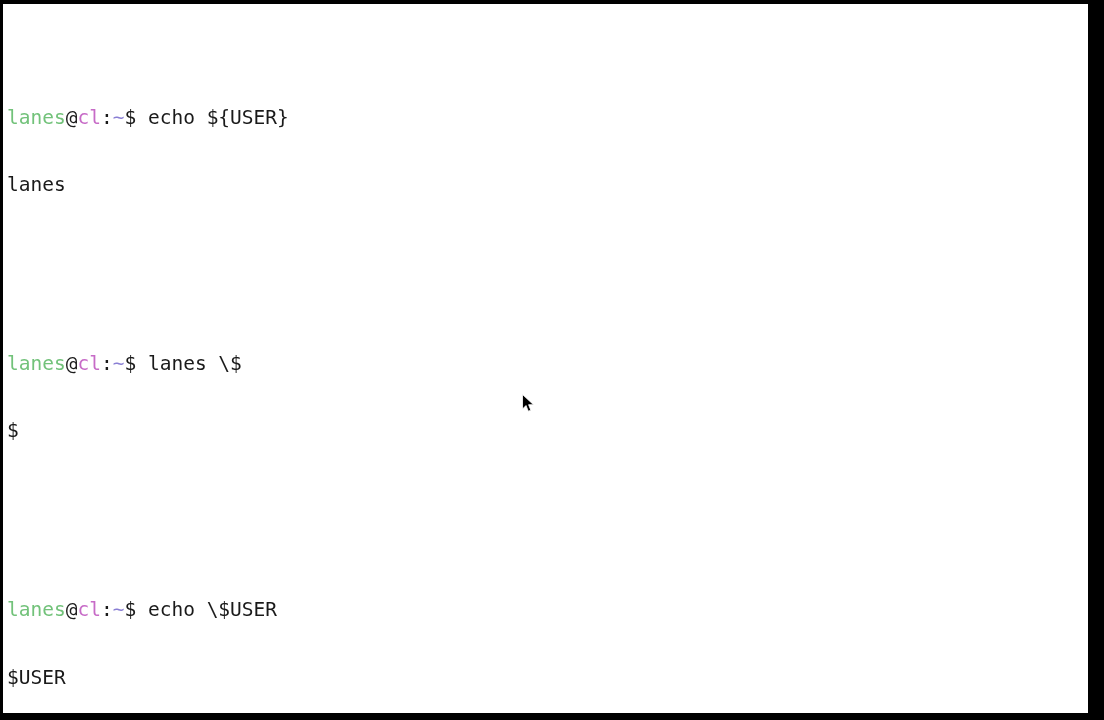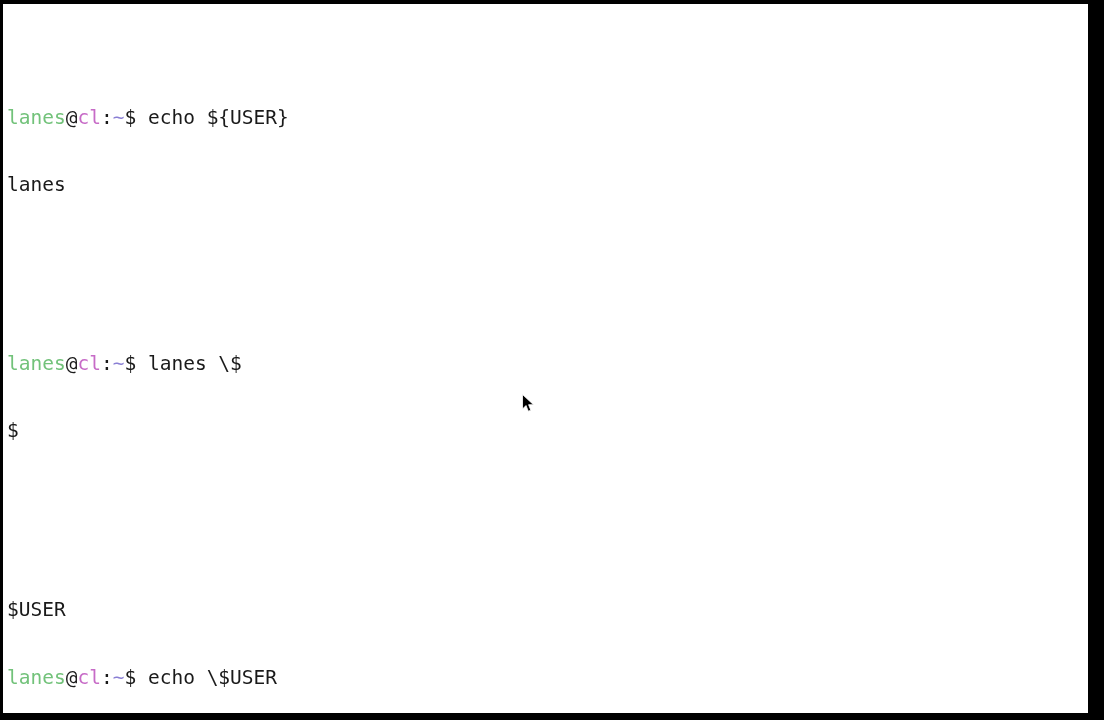--- a/index.html
+++ b/index.html
@@ -75,22 +75,22 @@
       <div class="line"><span class="user">lanes</span><span class="at">@</span><span class="host">cl</span><span class="colon">:</span><span class="path">~</span><span class="dollar">$</span><span class="cmd"> echo ${USER}</span></div>
       <div class="line out">lanes</div>
       <div class="blank"></div>
 
       
       <div class="line"><span class="user">lanes</span><span class="at">@</span><span class="host">cl</span><span class="colon">:</span><span class="path">~</span><span class="dollar">$</span><span class="cmd"> lanes \$</span></div>
       <div class="line out">$</div>
       <div class="blank"></div>
 
       
+      <div class="line"><span class="user">lanes</span><span class="at">@</span><span class="host">cl</span><span class="colon">:</span><span class="path">~</span><span class="dollar">$</span><span class="cmd"> echo \$USER</span></div>
       <div class="line out">$USER</div>
-      <div class="line"><span class="user">lanes</span><span class="at">@</span><span class="host">cl</span><span class="colon">:</span><span class="path">~</span><span class="dollar">$</span><span class="cmd"> echo \$USER</span></div>
       
 
       
       
       
       
 
       
       
       

